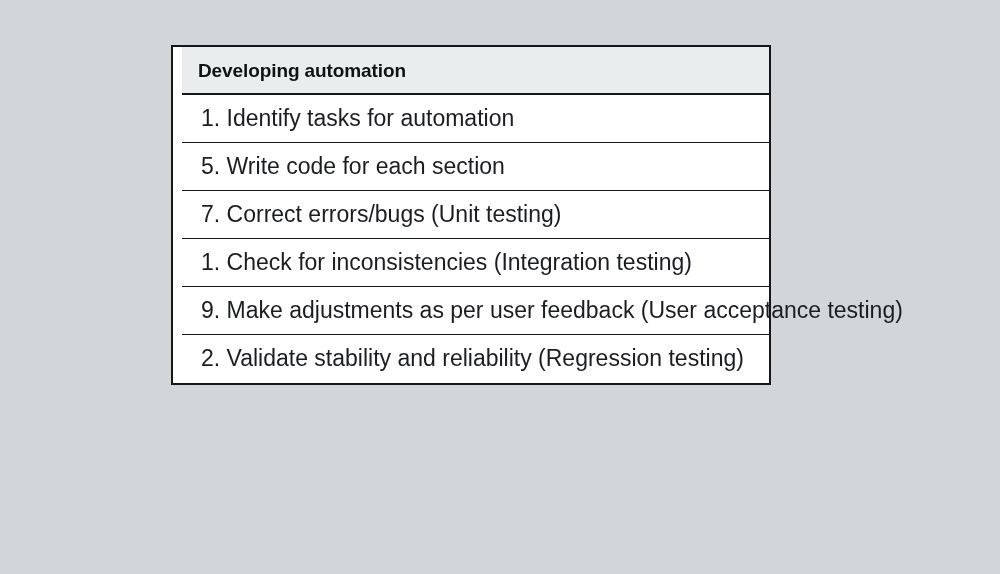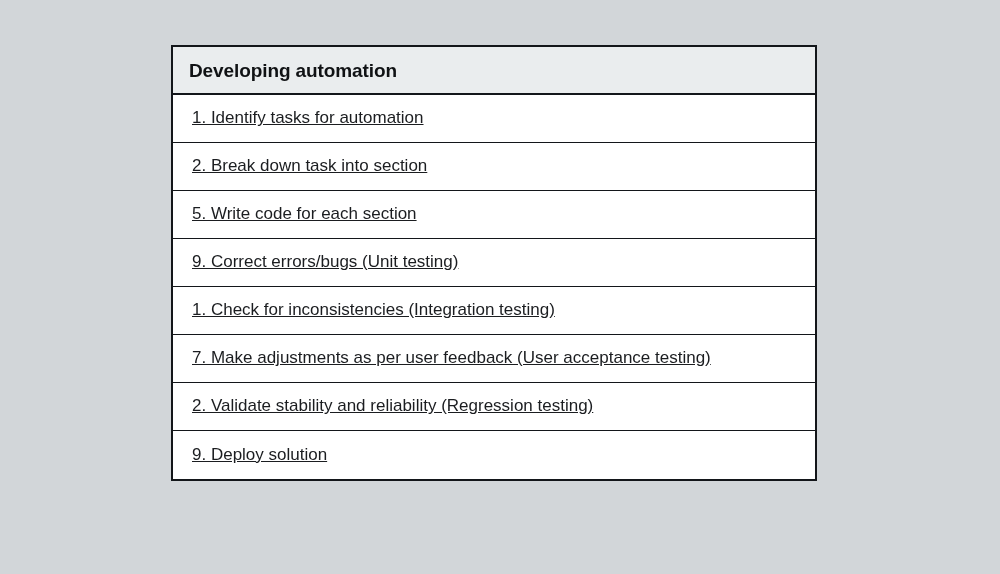--- a/index.html
+++ b/index.html
@@ -19,24 +19,25 @@
     position: relative;
     width: 1000px;
     height: 574px;
     box-sizing: border-box;
   }
 
   .table-wrap {
     position: absolute;
     left: 171px;
     top: 45px;
-    width: 646px;
+    width: 600px;
     box-sizing: border-box;
     border: 2px solid #13161a;
     background: #ffffff;
+    padding-left: 9px;
   }
 
   .table-header {
     height: 48px;
     box-sizing: border-box;
     background: #eaedee;
     border-bottom: 2px solid #13161a;
     display: flex;
     align-items: center;
     padding: 0 0 0 16px;
@@ -62,69 +63,62 @@
     display: flex;
     align-items: center;
     padding: 0 0 0 19px;
   }
 
   .row:last-child {
     border-bottom: none;
   }
 
   .row .step-text {
-    font-size: 17px;
+    font-size: 23px;
     color: #1b1d20;
     line-height: 1.2;
     white-space: nowrap;
-    text-decoration: underline;
   }
 </style>
 </head>
 <body>
 
 <div class="canvas">
 
   <div class="table-wrap">
 
     <div class="table-header">
       <span class="title">Developing automation</span>
     </div>
 
     <div class="rows">
 
       <div class="row">
         <span class="step-text">1. Identify tasks for automation</span>
       </div>
 
-      <div class="row">
-        <span class="step-text">2. Break down task into section</span>
-      </div>
 
       <div class="row">
         <span class="step-text">5. Write code for each section</span>
       </div>
 
       <div class="row">
-        <span class="step-text">9. Correct errors/bugs (Unit testing)</span>
+        <span class="step-text">7. Correct errors/bugs (Unit testing)</span>
       </div>
 
       <div class="row">
         <span class="step-text">1. Check for inconsistencies (Integration testing)</span>
       </div>
 
 
       <div class="row">
-        <span class="step-text">7. Make adjustments as per user feedback (User acceptance testing)</span>
+        <span class="step-text">9. Make adjustments as per user feedback (User acceptance testing)</span>
       </div>
 
       <div class="row">
         <span class="step-text">2. Validate stability and reliability (Regression testing)</span>
       </div>
 
-      <div class="row">
-        <span class="step-text">9. Deploy solution</span>
-      </div>
 
     </div>
   </div>
 
 </div>
 
 </body></html>

